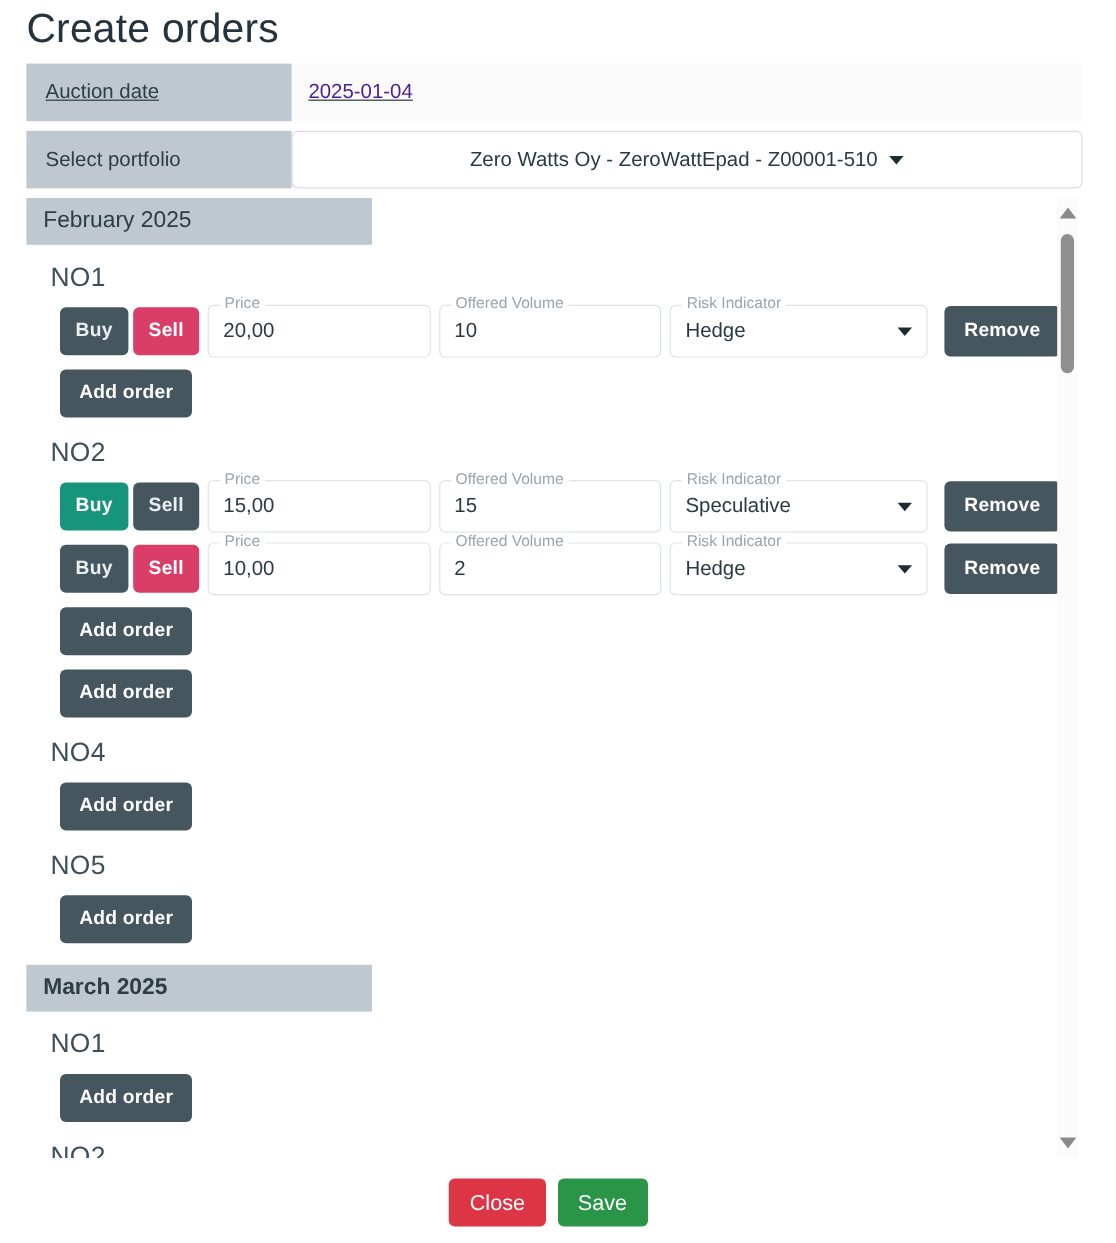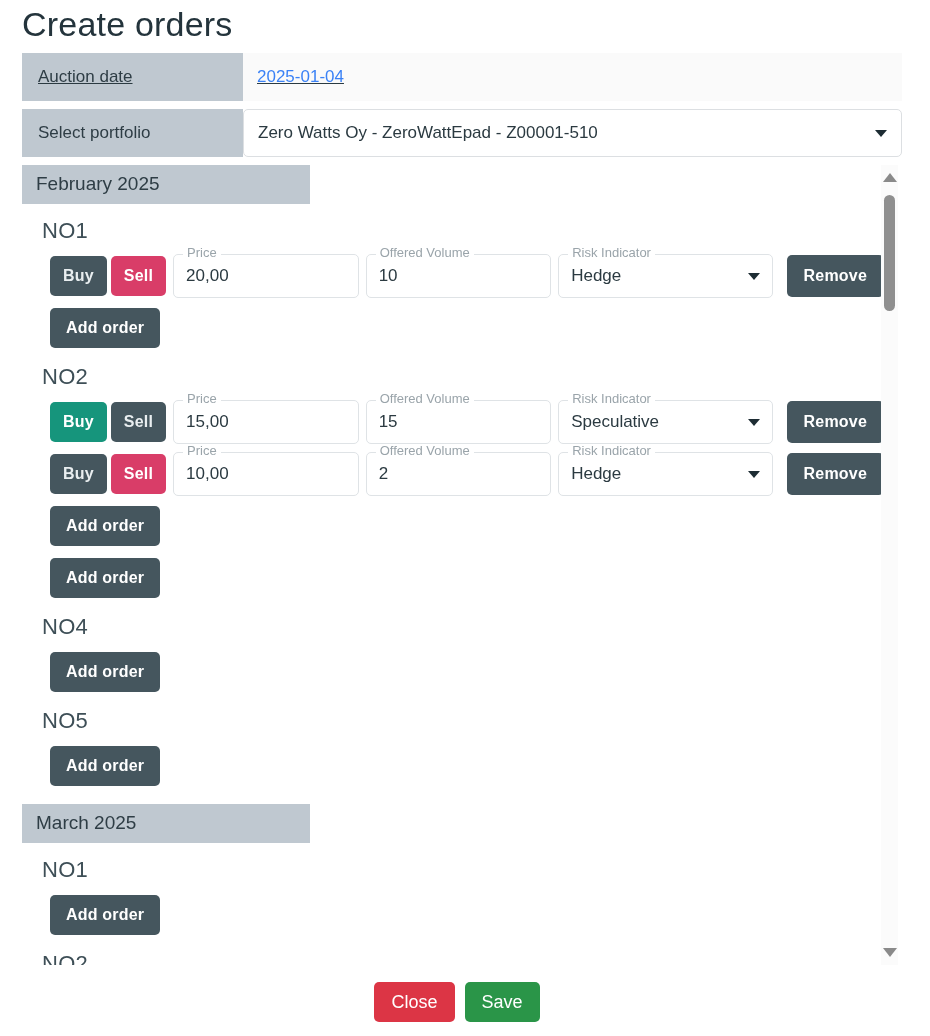--- a/index.html
+++ b/index.html
@@ -42,34 +42,34 @@
     align-items: center;
     padding: 0 16px;
     min-height: 48px;
   }
   .info-value {
     flex: 1;
     display: flex;
     align-items: center;
     padding: 0 14px;
     font-size: 17px;
-    color: #3b82f6;
+    color: #4c1d95;
     min-height: 48px;
   }
   .info-row.second { background: #ffffff; }
   .portfolio-select {
     flex: 1;
     margin-left: 0;
     border: 1px solid #dcdfe2;
     border-radius: 5px;
     background: #fff;
     min-height: 48px;
     display: flex;
     align-items: center;
-    justify-content: space-between;
+    justify-content: center;
     padding: 0 14px;
     font-size: 17px;
     color: #2b3a41;
     cursor: pointer;
   }
   .caret {
     width: 0; height: 0;
     border-left: 6px solid transparent;
     border-right: 6px solid transparent;
     border-top: 7px solid #1d2c33;
@@ -91,21 +91,21 @@
   }
 
   .month-band {
     background: #bfc8d0;
     color: #2e3d45;
     font-size: 19px;
     padding: 8px 14px 9px 14px;
     margin: 0 0 4px 22px;
     width: 288px;
   }
-  .month-band.march { margin-top: 12px; }
+  .month-band.march { margin-top: 12px; font-weight: bold; }
 
   .zone-name {
     font-size: 22px;
     color: #3e4f57;
     padding: 10px 0 6px 42px;
     letter-spacing: .3px;
   }
 
   .order-row {
     display: flex;

